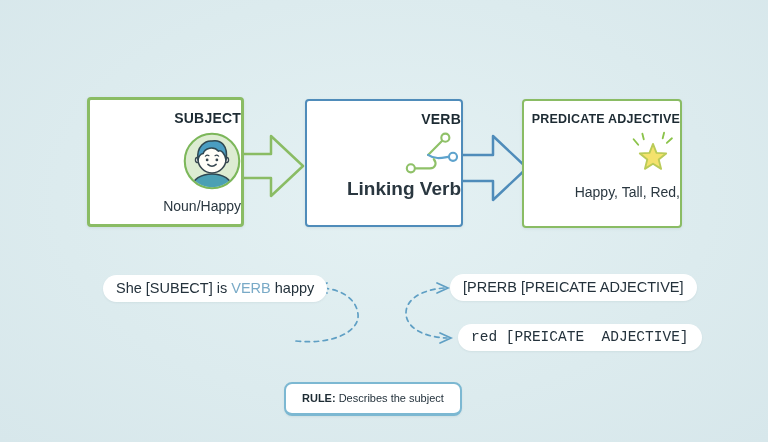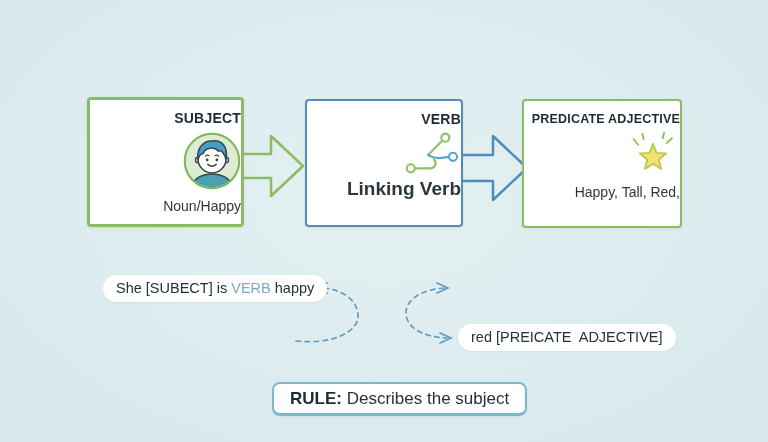--- a/index.html
+++ b/index.html
@@ -24,27 +24,27 @@
   .box-verb .icon-wrap{margin:2px 0 1px 0;}
   .box-predicate .icon-wrap{margin:2px 0 2px 0;}
   .pill{
     position:absolute;height:27px;line-height:27px;background:#ffffff;border-radius:13.5px;
     padding:0 13px;font-size:14.5px;white-space:pre;color:#24323c;
     box-shadow:0 1px 2px rgba(60,90,100,0.08);
   }
   .pill-l1{left:103px;top:275px;text-align:right;}
   .pill-l2{left:103px;top:326px;}
   .pill-r1{left:450px;top:274px;}
-  .pill-r2{left:458px;top:324px;}
+  .pill-r2{left:458px;top:324px;font-family:Liberation Mono, monospace;}
   .verb-blue{color:#79aac7;}
   .verb-teal{color:#55a7b0;}
   .rule-box{
-    position:absolute;left:272px;top:382px;height:29px;line-height:29px;
+    position:absolute;left:284px;top:382px;height:29px;line-height:29px;
     background:#ffffff;border:2px solid #7cb8d2;border-radius:8px;border-bottom-width:3px;
-    padding:0 16px;font-size:17px;white-space:pre;box-sizing:content-box;
+    padding:0 16px;font-size:11px;white-space:pre;box-sizing:content-box;
     box-shadow:0 1px 2px rgba(60,90,100,0.08);
   }
   .rule-label{font-weight:bold;color:#1d2b33;}
 </style>
 </head>
 <body>
 
 <div class="stage">
 
   <svg class="overlay" viewBox="0 0 768 442">
@@ -121,18 +121,19 @@
       </svg>
     </div>
     <div class="box-sub">
       <div>Happy, Tall, Red,</div>
     </div>
   </div>
 
   <div class="pill pill-l1"><span>She [SUBECT] is </span><span class="verb-blue">VERB</span><span> happy</span></div>
 
 
+  <div class="pill pill-r1">[PRERB [PREICATE ADJECTIVE]</div>
 
   <div class="pill pill-r2">red [PREICATE  ADJECTIVE]</div>
 
   <div class="rule-box"><span class="rule-label">RULE:</span><span> Describes the subject</span></div>
 
 </div>
 
 </body></html>

